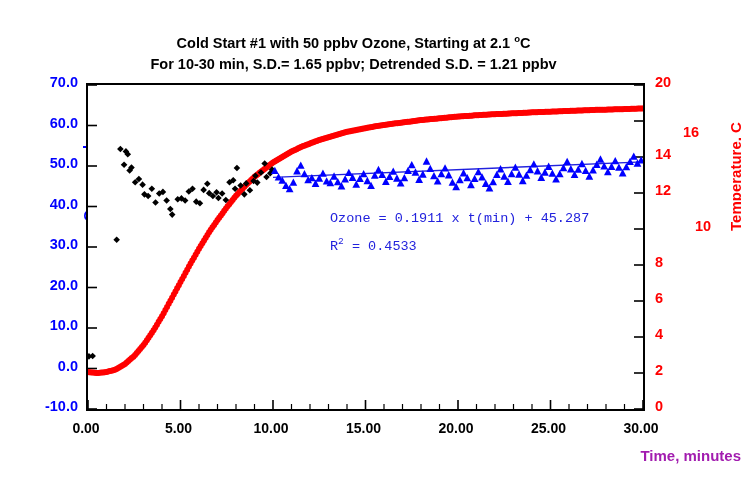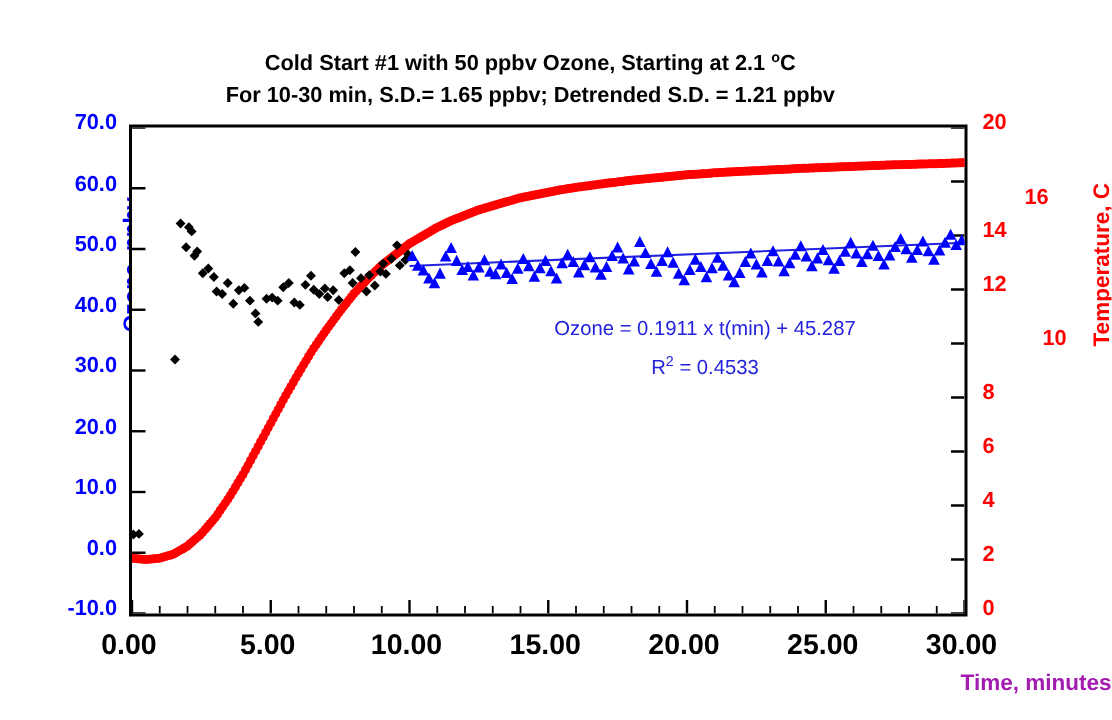--- a/index.html
+++ b/index.html
@@ -30,41 +30,41 @@
     font-size:14.5px;font-weight:bold;color:#0000ff;
     font-family:"Liberation Sans", sans-serif;
   }
   .ytick-right{
     position:absolute;text-align:left;width:40px;
     font-size:14.5px;font-weight:bold;color:#ff0000;
     font-family:"Liberation Sans", sans-serif;
   }
   .xtick{
     position:absolute;text-align:center;width:70px;
-    font-size:19px;font-weight:bold;color:#000000;
+    font-size:14px;font-weight:bold;color:#000000;
   }
 
   .axis-title-left{
     position:absolute;left:-22px;top:168px;width:220px;
     transform:rotate(-90deg);transform-origin:center center;
     text-align:center;font-size:15px;font-weight:bold;color:#0000ff;
   }
   .axis-title-right{
     position:absolute;left:625px;top:168px;width:220px;
     transform:rotate(-90deg);transform-origin:center center;
     text-align:center;font-size:15px;font-weight:bold;color:#ff0000;
   }
   .axis-title-bottom{
     position:absolute;left:0;top:447px;width:741px;text-align:right;
     font-size:15px;font-weight:bold;color:#a21caf;
   }
 
   .annotation{
-    position:absolute;left:330px;top:207px;width:280px;text-align:center;
-    font-size:13.5px;color:#2222dd;line-height:23px;font-weight:normal;
+    position:absolute;left:330px;top:207px;width:280px;text-align:left;
+    font-size:13.5px;color:#2222dd;line-height:23px;font-weight:normal;font-family:Liberation Mono, monospace;
   }
   .ann-line{display:block;white-space:nowrap;}
   .sup2{font-size:9.5px;vertical-align:super;}
 </style>
 </head>
 <body>
 
 <div id="chart-root">
 
   <div class="title-block">

